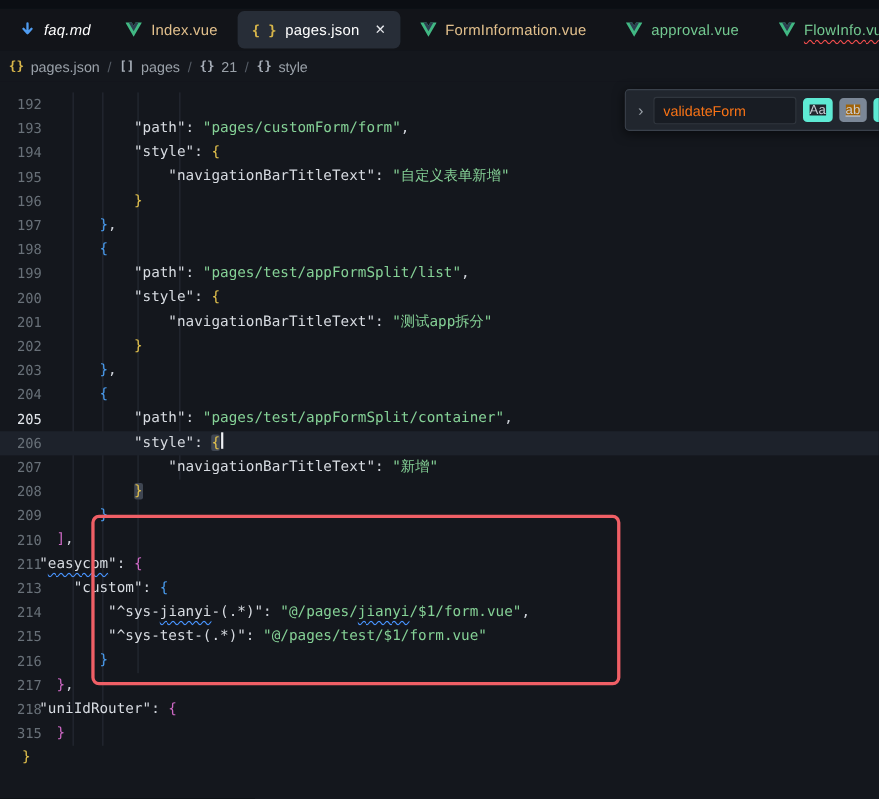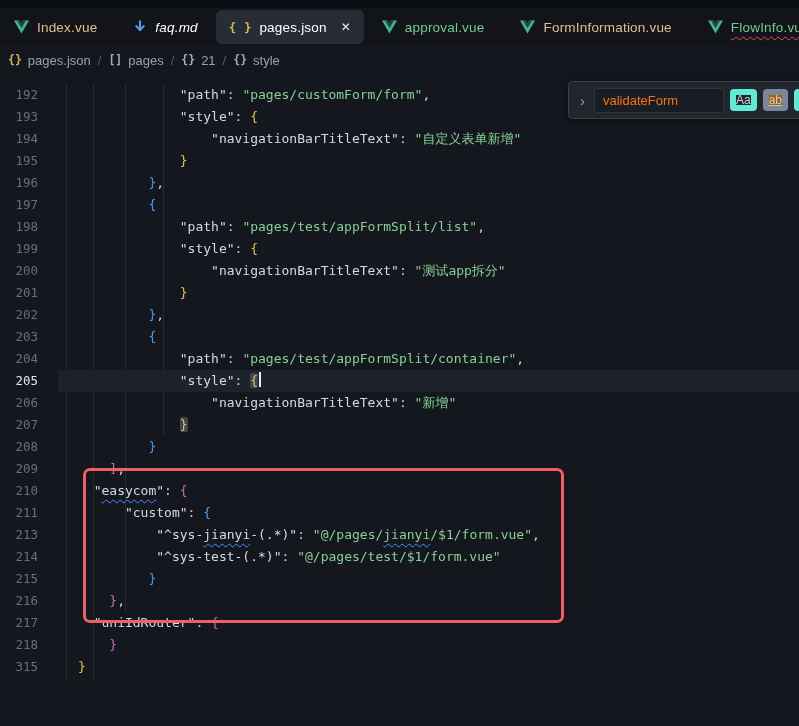--- a/index.html
+++ b/index.html
@@ -21,21 +21,21 @@
   .tab-close{color:#e8eaee;font-size:12px;margin-left:6px;cursor:pointer;}
   
   .breadcrumbs{height:28px;display:flex;align-items:center;gap:7px;padding-left:8px;
        font-family:"Liberation Sans",sans-serif;font-size:13px;color:#9aa1a9;background:#14171d;}
   .crumb{display:flex;align-items:center;gap:6px;cursor:pointer;}
   .crumb-icon{font-family:"DejaVu Sans Mono",monospace;font-size:11.5px;font-weight:bold;}
   .crumb-sep{color:#565d66;}
   
   .editor{position:relative;height:652px;background:#14171d;padding-top:10px;box-sizing:border-box;}
   .guide{position:absolute;width:1px;background:#262c35;}
-  .line{display:flex;height:22px;line-height:22px;font-size:13px;position:relative;}
+  .line{display:flex;height:22px;line-height:22px;font-size:13px;position:relative;flex-direction:column;}
   .ln{width:58px;flex:none;text-align:right;padding-right:20px;box-sizing:border-box;
       color:#687078;font-size:12.5px;user-select:none;}
   .line.active .ln{color:#e3e7ec;}
   .code{flex:1;white-space:pre;padding-left:20px;}
   .line.active .code{background:#1d222b;}
   .tk-k{color:#d7dbe1;}
   .tk-s{color:#85d196;}
   .tk-p{color:#cfd3da;}
   .tk-b1{color:#e2c14d;}
   .tk-b2{color:#cd68c4;}
@@ -60,51 +60,51 @@
   .find-btn.on{background:#a16207;border-color:#7b8797;}
   .find-btn.on .u{text-decoration:underline;}
 </style>
 </head>
 <body>
 
 <div class="app">
   <div class="top-strip"></div>
 
   <div class="tabbar">
-    <div class="tab" style="padding-left:14px;">
-      <svg class="vue-icon" viewBox="0 0 261.76 226.69">
-          <path fill="#41b883" d="M161.1 0L130.9 52.3 100.7 0H0l130.9 226.7L261.8 0z"></path>
-          <path fill="#2c3e50" d="M161.1 0l-30.2 52.3L100.7 0H52.3l78.6 136.1L209.5 0z"></path>
-        </svg>
-      <span class="tab-label" style="color: rgb(226, 192, 141);">Index.vue</span>
-    </div>
     <div class="tab">
       <svg class="md-icon" viewBox="0 0 16 16">
           <path d="M8 1.5v9M3.8 7l4.2 4.6L12.2 7" fill="none" stroke="#4f9cf1" stroke-width="2.4" stroke-linecap="round" stroke-linejoin="round"></path>
         </svg>
       <span class="tab-label italic" style="color: rgb(255, 255, 255);">faq.md</span>
+    </div>
+    <div class="tab" style="padding-left:14px;">
+      <svg class="vue-icon" viewBox="0 0 261.76 226.69">
+          <path fill="#41b883" d="M161.1 0L130.9 52.3 100.7 0H0l130.9 226.7L261.8 0z"></path>
+          <path fill="#2c3e50" d="M161.1 0l-30.2 52.3L100.7 0H52.3l78.6 136.1L209.5 0z"></path>
+        </svg>
+      <span class="tab-label" style="color: rgb(226, 192, 141);">Index.vue</span>
     </div>
     <div class="tab active">
       <span class="json-icon">{ }</span>
       <span class="tab-label" style="color: rgb(255, 255, 255);">pages.json</span>
       <span class="tab-close">✕</span>
     </div>
     <div class="tab">
       <svg class="vue-icon" viewBox="0 0 261.76 226.69">
           <path fill="#41b883" d="M161.1 0L130.9 52.3 100.7 0H0l130.9 226.7L261.8 0z"></path>
           <path fill="#2c3e50" d="M161.1 0l-30.2 52.3L100.7 0H52.3l78.6 136.1L209.5 0z"></path>
         </svg>
+      <span class="tab-label" style="color: rgb(226, 192, 141);">FormInformation.vue</span>
+    </div>
+    <div class="tab">
+      <svg class="vue-icon" viewBox="0 0 261.76 226.69">
+          <path fill="#41b883" d="M161.1 0L130.9 52.3 100.7 0H0l130.9 226.7L261.8 0z"></path>
+          <path fill="#2c3e50" d="M161.1 0l-30.2 52.3L100.7 0H52.3l78.6 136.1L209.5 0z"></path>
+        </svg>
       <span class="tab-label" style="color: rgb(115, 201, 145);">approval.vue</span>
-    </div>
-    <div class="tab">
-      <svg class="vue-icon" viewBox="0 0 261.76 226.69">
-          <path fill="#41b883" d="M161.1 0L130.9 52.3 100.7 0H0l130.9 226.7L261.8 0z"></path>
-          <path fill="#2c3e50" d="M161.1 0l-30.2 52.3L100.7 0H52.3l78.6 136.1L209.5 0z"></path>
-        </svg>
-      <span class="tab-label" style="color: rgb(226, 192, 141);">FormInformation.vue</span>
     </div>
     <div class="tab">
       <svg class="vue-icon" viewBox="0 0 261.76 226.69">
           <path fill="#41b883" d="M161.1 0L130.9 52.3 100.7 0H0l130.9 226.7L261.8 0z"></path>
           <path fill="#2c3e50" d="M161.1 0l-30.2 52.3L100.7 0H52.3l78.6 136.1L209.5 0z"></path>
         </svg>
       <span class="tab-label err" style="color: rgb(115, 201, 145);">FlowInfo.vu</span>
     </div>
 
   </div>

